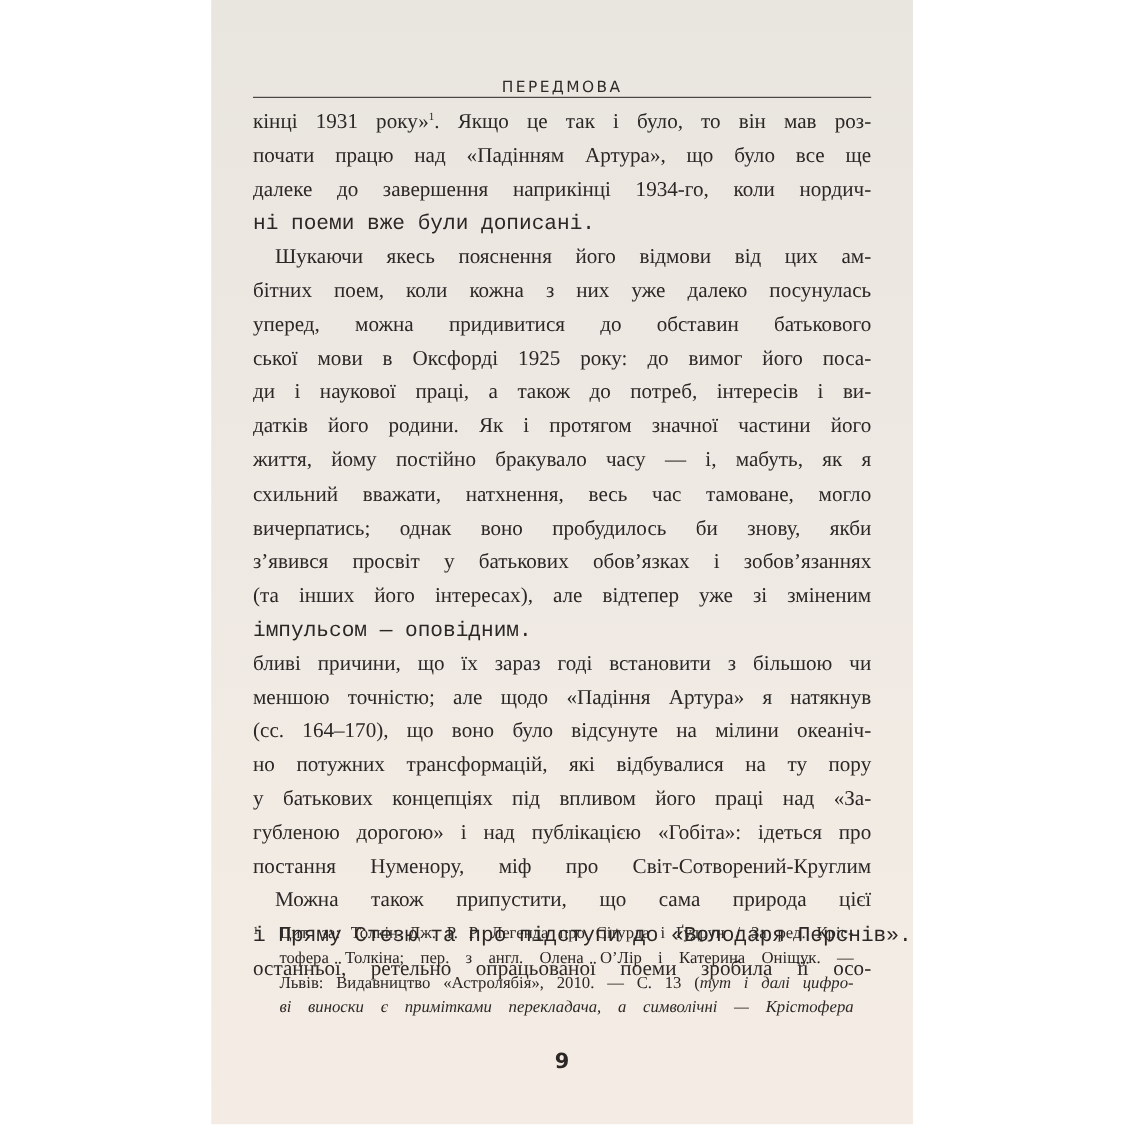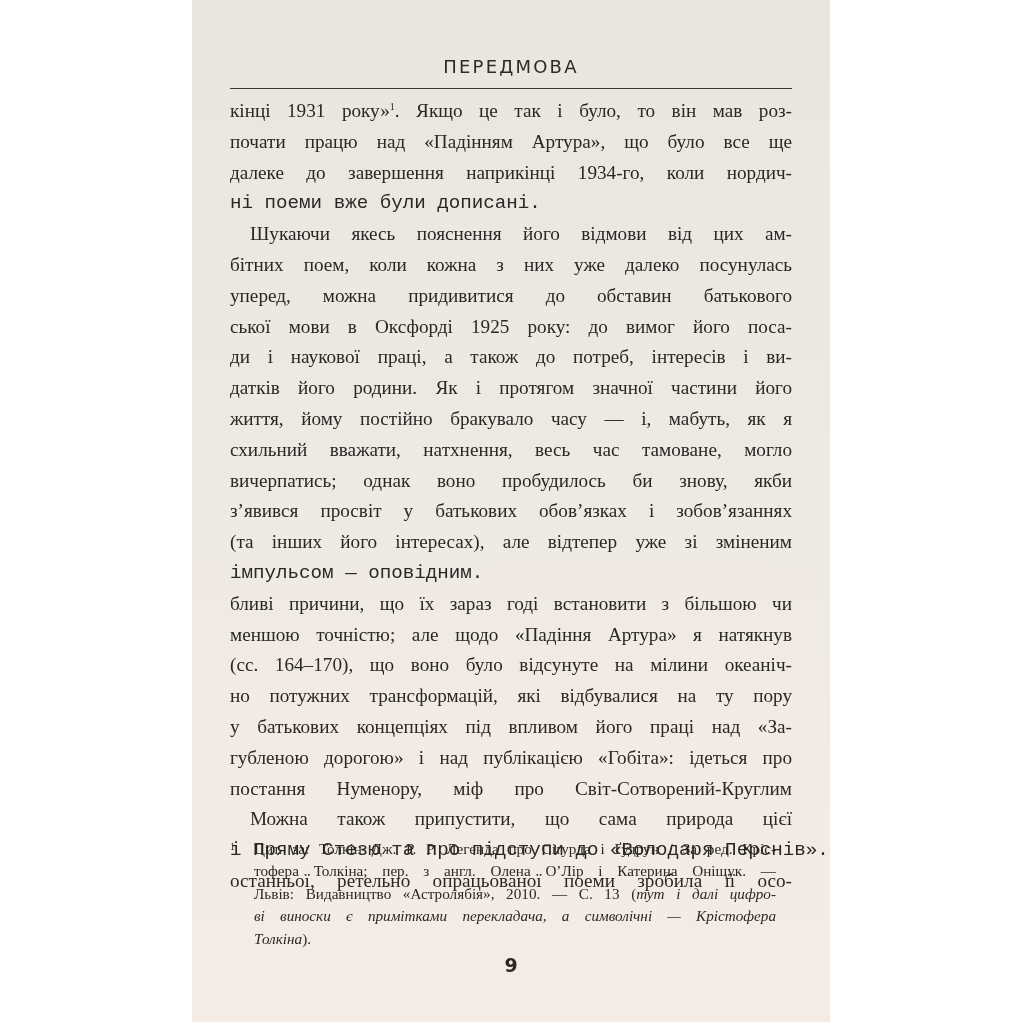--- a/index.html
+++ b/index.html
@@ -15,25 +15,25 @@
       left: 192px;
       top: 0;
       width: 638px;
       height: 1022px;
       background: linear-gradient(180deg, #e9e5df 0%, #ede8e2 35%, #f1ebe4 70%, #f4ece4 100%);
       box-sizing: border-box;
     }
     .header {
       position: absolute;
       left: 38px;
-      top: 56px;
+      top: 72px;
       width: 562px;
       text-align: center;
       font-family: "DejaVu Sans", sans-serif;
-      font-size: 18px;
+      font-size: 14px;
       letter-spacing: 2.2px;
       color: #2e2a27;
       font-weight: normal;
     }
     .rule-long {
       position: absolute;
       left: 38px;
       top: 88px;
       width: 410px;
       height: 0;
@@ -145,18 +145,17 @@
     <span class="line">останньої, ретельно опрацьованої поеми зробила її осо-</span>
   </div>
 
   <div class="footnotes" style="width:562px;">
     <span class="fn-mark">1</span>
     <div class="fn-body" style="width:522px;">
       <span class="fn-line">Цит. за: Толкін Дж. Р. Р. Легенда про Сіґурда і Ґудрун / За ред. Кріс-</span>
       <span class="fn-line">тофера Толкіна; пер. з англ. Олена О’Лір і Катерина Оніщук. —</span>
       <span class="fn-line"><span>Львів: Видавництво «Астролябія», 2010. — С. 13 (</span><span class="it">тут і далі цифро-</span></span>
       <span class="fn-line it">ві виноски є примітками перекладача, а символічні — Крістофера</span>
-      <span class="fn-line last"><span class="it">Толкіна</span><span>).</span></span>
     </div>
   </div>
 
   <div class="page-number">9</div>
 </div>
 
 </body></html>

